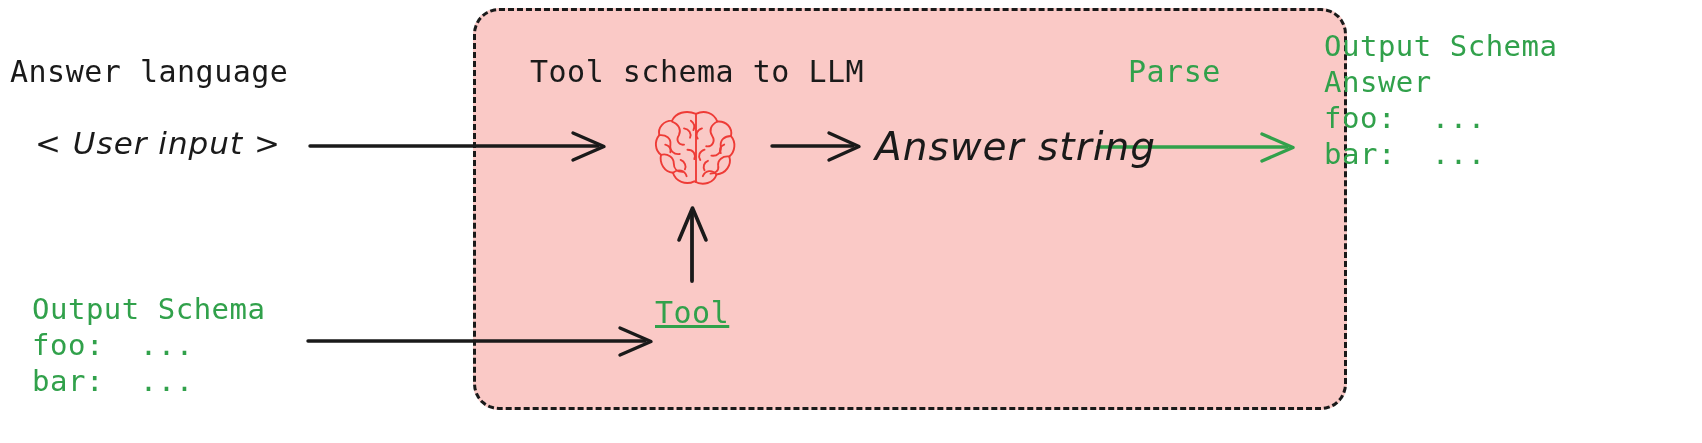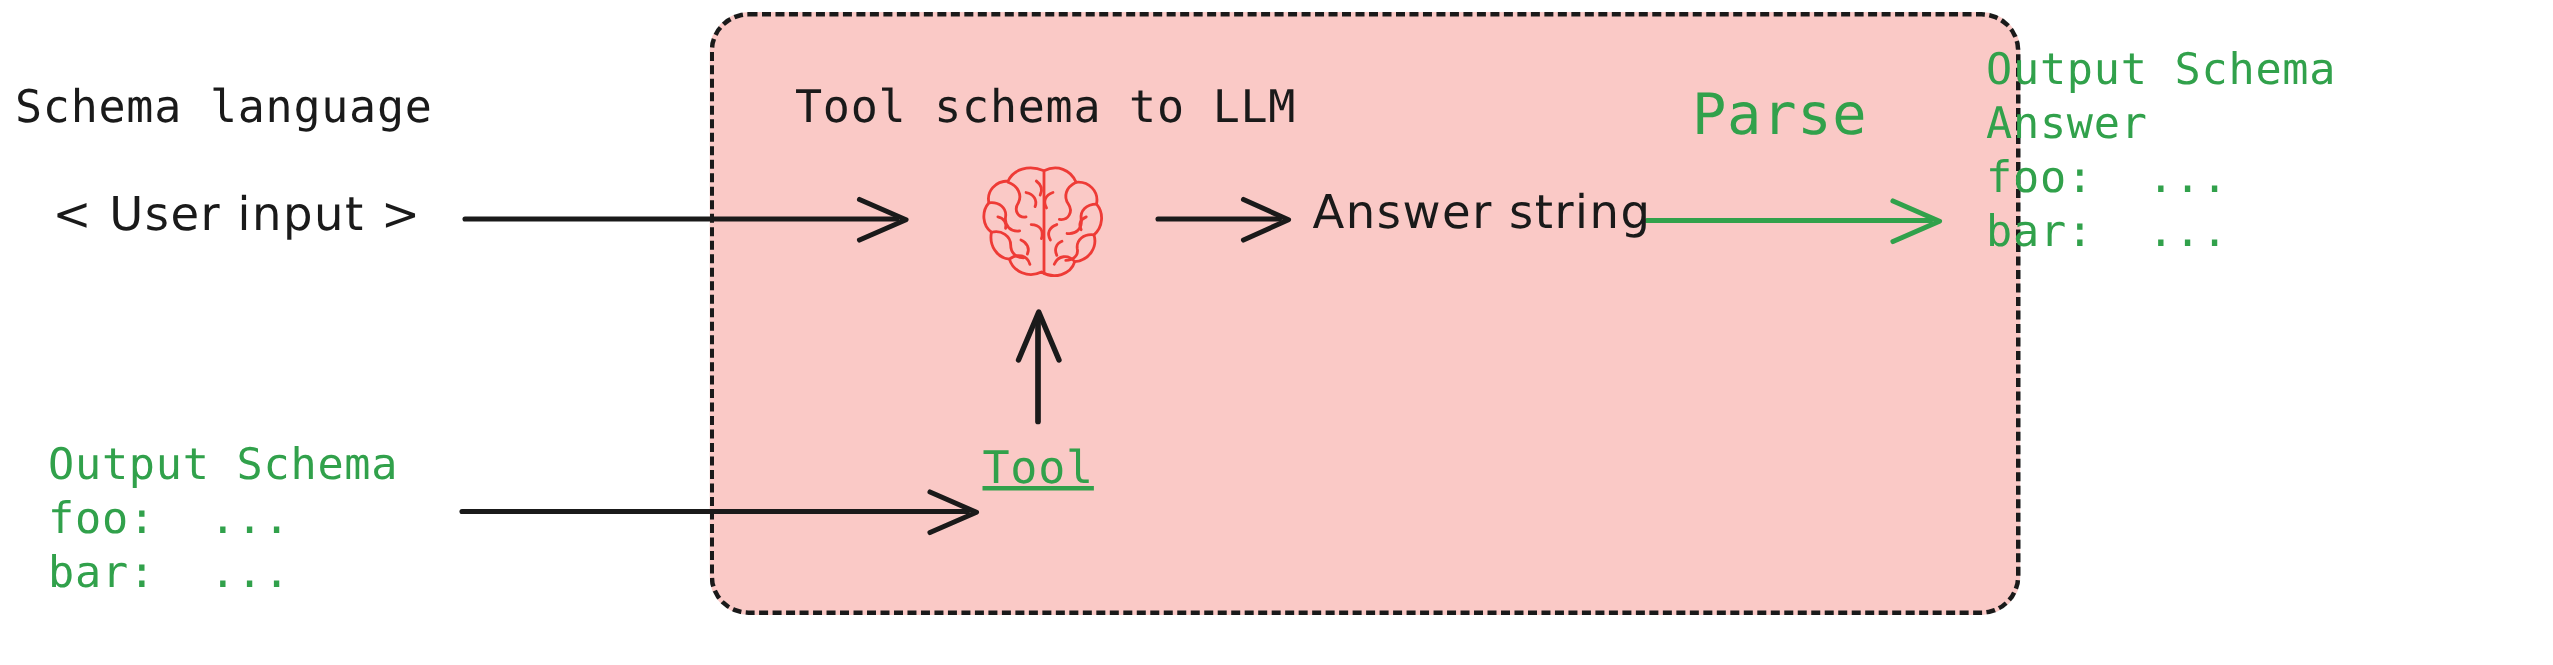--- a/index.html
+++ b/index.html
@@ -37,20 +37,21 @@
     font-family: "DejaVu Sans Mono", monospace;
     color: #1a1a1a;
     white-space: pre;
     letter-spacing: 0.5px;
   }
   .hand {
     position: absolute;
     font-family: "DejaVu Sans", sans-serif;
     color: #1a1a1a;
     white-space: pre;
+    font-style: italic;
     letter-spacing: 1px;
   }
   .green {
     color: #31a14b;
   }
 
   #natural-language-label {
     left: 10px;
     top: 54px;
     font-size: 30px;
@@ -67,26 +68,26 @@
     line-height: 36px;
   }
   #bind-schema-label {
     left: 530px;
     top: 54px;
     font-size: 30px;
   }
   #answer-string-text {
     left: 875px;
     top: 124px;
-    font-size: 31px;
+    font-size: 39px;
   }
   #parse-label {
     left: 1128px;
     top: 54px;
-    font-size: 38px;
+    font-size: 30px;
   }
   #tool-label {
     left: 655px;
     top: 295px;
     font-size: 30px;
     text-decoration: underline;
   }
   #right-schema-block {
     left: 1324px;
     top: 28px;
@@ -167,21 +168,21 @@
       <path d="M40 50 C47 50 50 55 48 61"></path>
       <path d="M60 50 C54 52 52 57 55 62"></path>
       <path d="M32 62 C37 64 39 69 37 73"></path>
       <path d="M64 63 C59 65 58 70 60 74"></path>
       <path d="M44 16 C48 19 49 23 47 27"></path>
       <path d="M14 44 C19 45 21 49 20 53"></path>
       <path d="M83 44 C78 46 77 50 79 54"></path>
     </g>
   </svg>
 
-  <div class="mono" id="natural-language-label">Schema language</div>
+  <div class="mono" id="natural-language-label">Answer language</div>
 
   <div class="hand" id="user-input-text">&lt; User input &gt;</div>
 
   <div class="mono green" id="left-schema-block">Output Schema
 foo:  ...
 bar:  ...</div>
 
   <div class="mono" id="bind-schema-label">Tool schema to LLM</div>
 
   <div class="hand" id="answer-string-text">Answer string</div>

